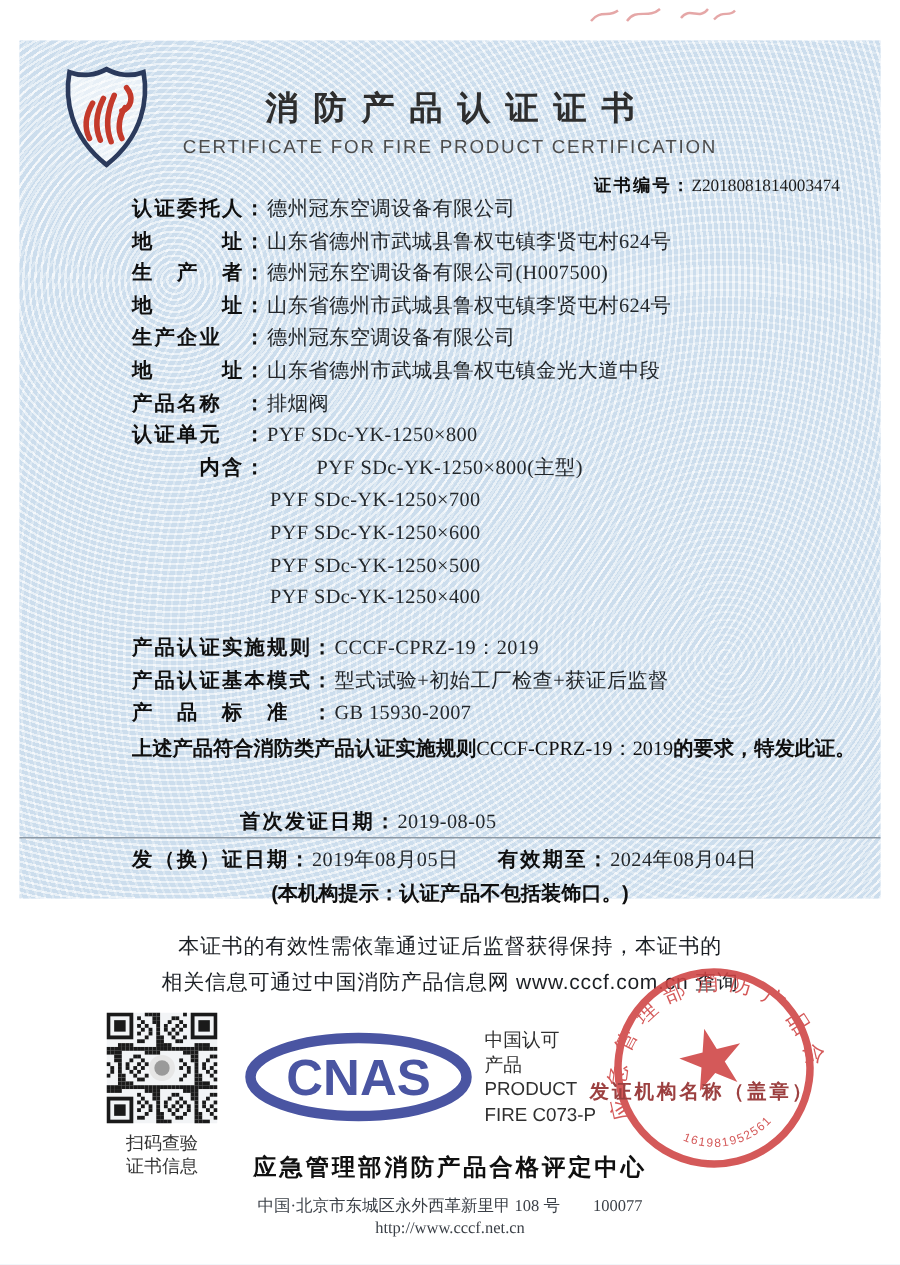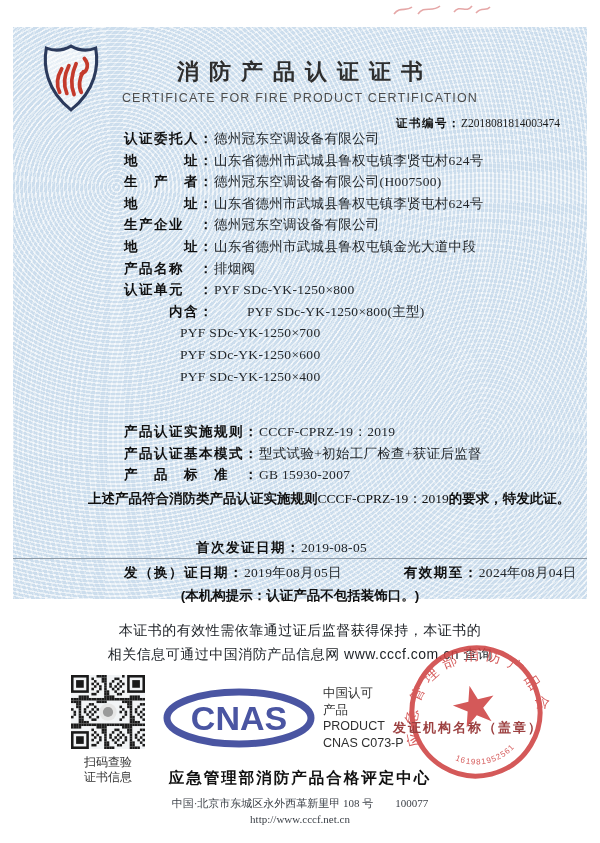--- a/index.html
+++ b/index.html
@@ -14,21 +14,21 @@
   .abs{position:absolute;}
   .ctr{left:0;right:0;text-align:center;}
   
   #title{top:30px;font-family:"Liberation Serif",serif;font-weight:bold;font-size:22px;
          letter-spacing:10px;padding-left:10px;color:#2e2e2e;}
   #subtitle{top:64px;font-size:12.5px;color:#4c4c4c;letter-spacing:1.2px;}
   #certno{top:89px;right:27px;font-size:11.5px;color:#1c1c1c;font-family:"Liberation Serif",serif;}
   #certno .lbl{font-weight:bold;}
   
   .row{line-height:21.6px;font-size:13.5px;white-space:nowrap;}
-  .lbl{font-weight:bold;color:#101010;letter-spacing:1.5px;margin-left:36px;}
+  .lbl{font-weight:bold;color:#101010;letter-spacing:1.5px;}
   .val{color:#23272b;font-family:"Liberation Serif",serif;letter-spacing:.3px;}
   #fields-block{left:75px;top:101px;}
   #incl-items div{margin-left:92px;}
   #incl-first{display:inline;margin-left:33px;}
   #rules-block{left:75px;top:394px;}
   #statement{left:75px;top:461px;width:508px;font-size:13.5px;line-height:21.5px;
              font-weight:bold;color:#101010;}
   #statement .code{font-weight:normal;font-family:"Liberation Serif",serif;}
   #first-issue{left:147px;top:512px;font-size:13.5px;}
   #sep-line{left:0;top:531px;width:100%;height:0;border-top:1px solid #8d99a5;}
@@ -86,20 +86,21 @@
     <div class="row"><span class="lbl">地　　　址：</span><span class="val">山东省德州市武城县鲁权屯镇李贤屯村624号</span></div>
     <div class="row"><span class="lbl">生产企业　：</span><span class="val">德州冠东空调设备有限公司</span></div>
     <div class="row"><span class="lbl">地　　　址：</span><span class="val">山东省德州市武城县鲁权屯镇金光大道中段</span></div>
     <div class="row"><span class="lbl">产品名称　：</span><span class="val">排烟阀</span></div>
     <div class="row"><span class="lbl">认证单元　：</span><span class="val">PYF SDc-YK-1250×800</span></div>
     <div class="row">
       <span class="lbl">　　　内含：</span><span class="val" id="incl-first">PYF SDc-YK-1250×800(主型)</span>
       <div id="incl-items">
         <div class="val">PYF SDc-YK-1250×700</div>
         <div class="val">PYF SDc-YK-1250×600</div>
+        <div class="val">PYF SDc-YK-1250×500</div>
         <div class="val">PYF SDc-YK-1250×400</div>
       </div>
     </div>
   </div>
 
   <div class="abs" id="rules-block">
     <div class="row"><span class="lbl">产品认证实施规则：</span><span class="val">CCCF-CPRZ-19：2019</span></div>
     <div class="row"><span class="lbl">产品认证基本模式：</span><span class="val">型式试验+初始工厂检查+获证后监督</span></div>
     <div class="row"><span class="lbl">产　品　标　准　：</span><span class="val">GB 15930-2007</span></div>
   </div>
@@ -431,21 +432,21 @@
 
   <svg class="abs" id="cnas-logo" width="156" height="62" viewBox="0 0 156 62">
     <ellipse cx="78" cy="31" rx="72" ry="26" fill="none" stroke="#4a55a2" stroke-width="7"></ellipse>
     <rect x="14" y="12" width="128" height="38" fill="#e2ecf5" opacity="0"></rect>
     <text x="78" y="43" text-anchor="middle" font-family="Liberation Sans, sans-serif" font-size="34" font-weight="bold" fill="#4a55a2">CNAS</text>
   </svg>
   <div class="abs" id="cnas-text">
     <div>中国认可</div>
     <div>产品</div>
     <div>PRODUCT</div>
-    <div>CNAS C073-P</div>
+    <div>FIRE C073-P</div>
   </div>
 
   <svg class="abs" id="seal" viewBox="0 0 150 150">
     <defs>
       <path id="sealTop" d="M 14 96 A 62 62 0 1 1 136 96" fill="none"></path>
       <path id="sealBot" d="M 40 114 A 52 52 0 0 0 110 114" fill="none"></path>
     </defs>
     <circle cx="75" cy="75" r="64" fill="none" stroke="#cf4343" stroke-width="5"></circle>
     <polygon points="75,48 79.9,63.2 95.9,63.2 83,72.6 87.9,87.8 75,78.4 62.1,87.8 67,72.6 54.1,63.2 70.1,63.2" fill="#cf4343"></polygon>
     <text font-family="Liberation Serif, serif" font-size="14.5" fill="#cf4343" letter-spacing="7">

